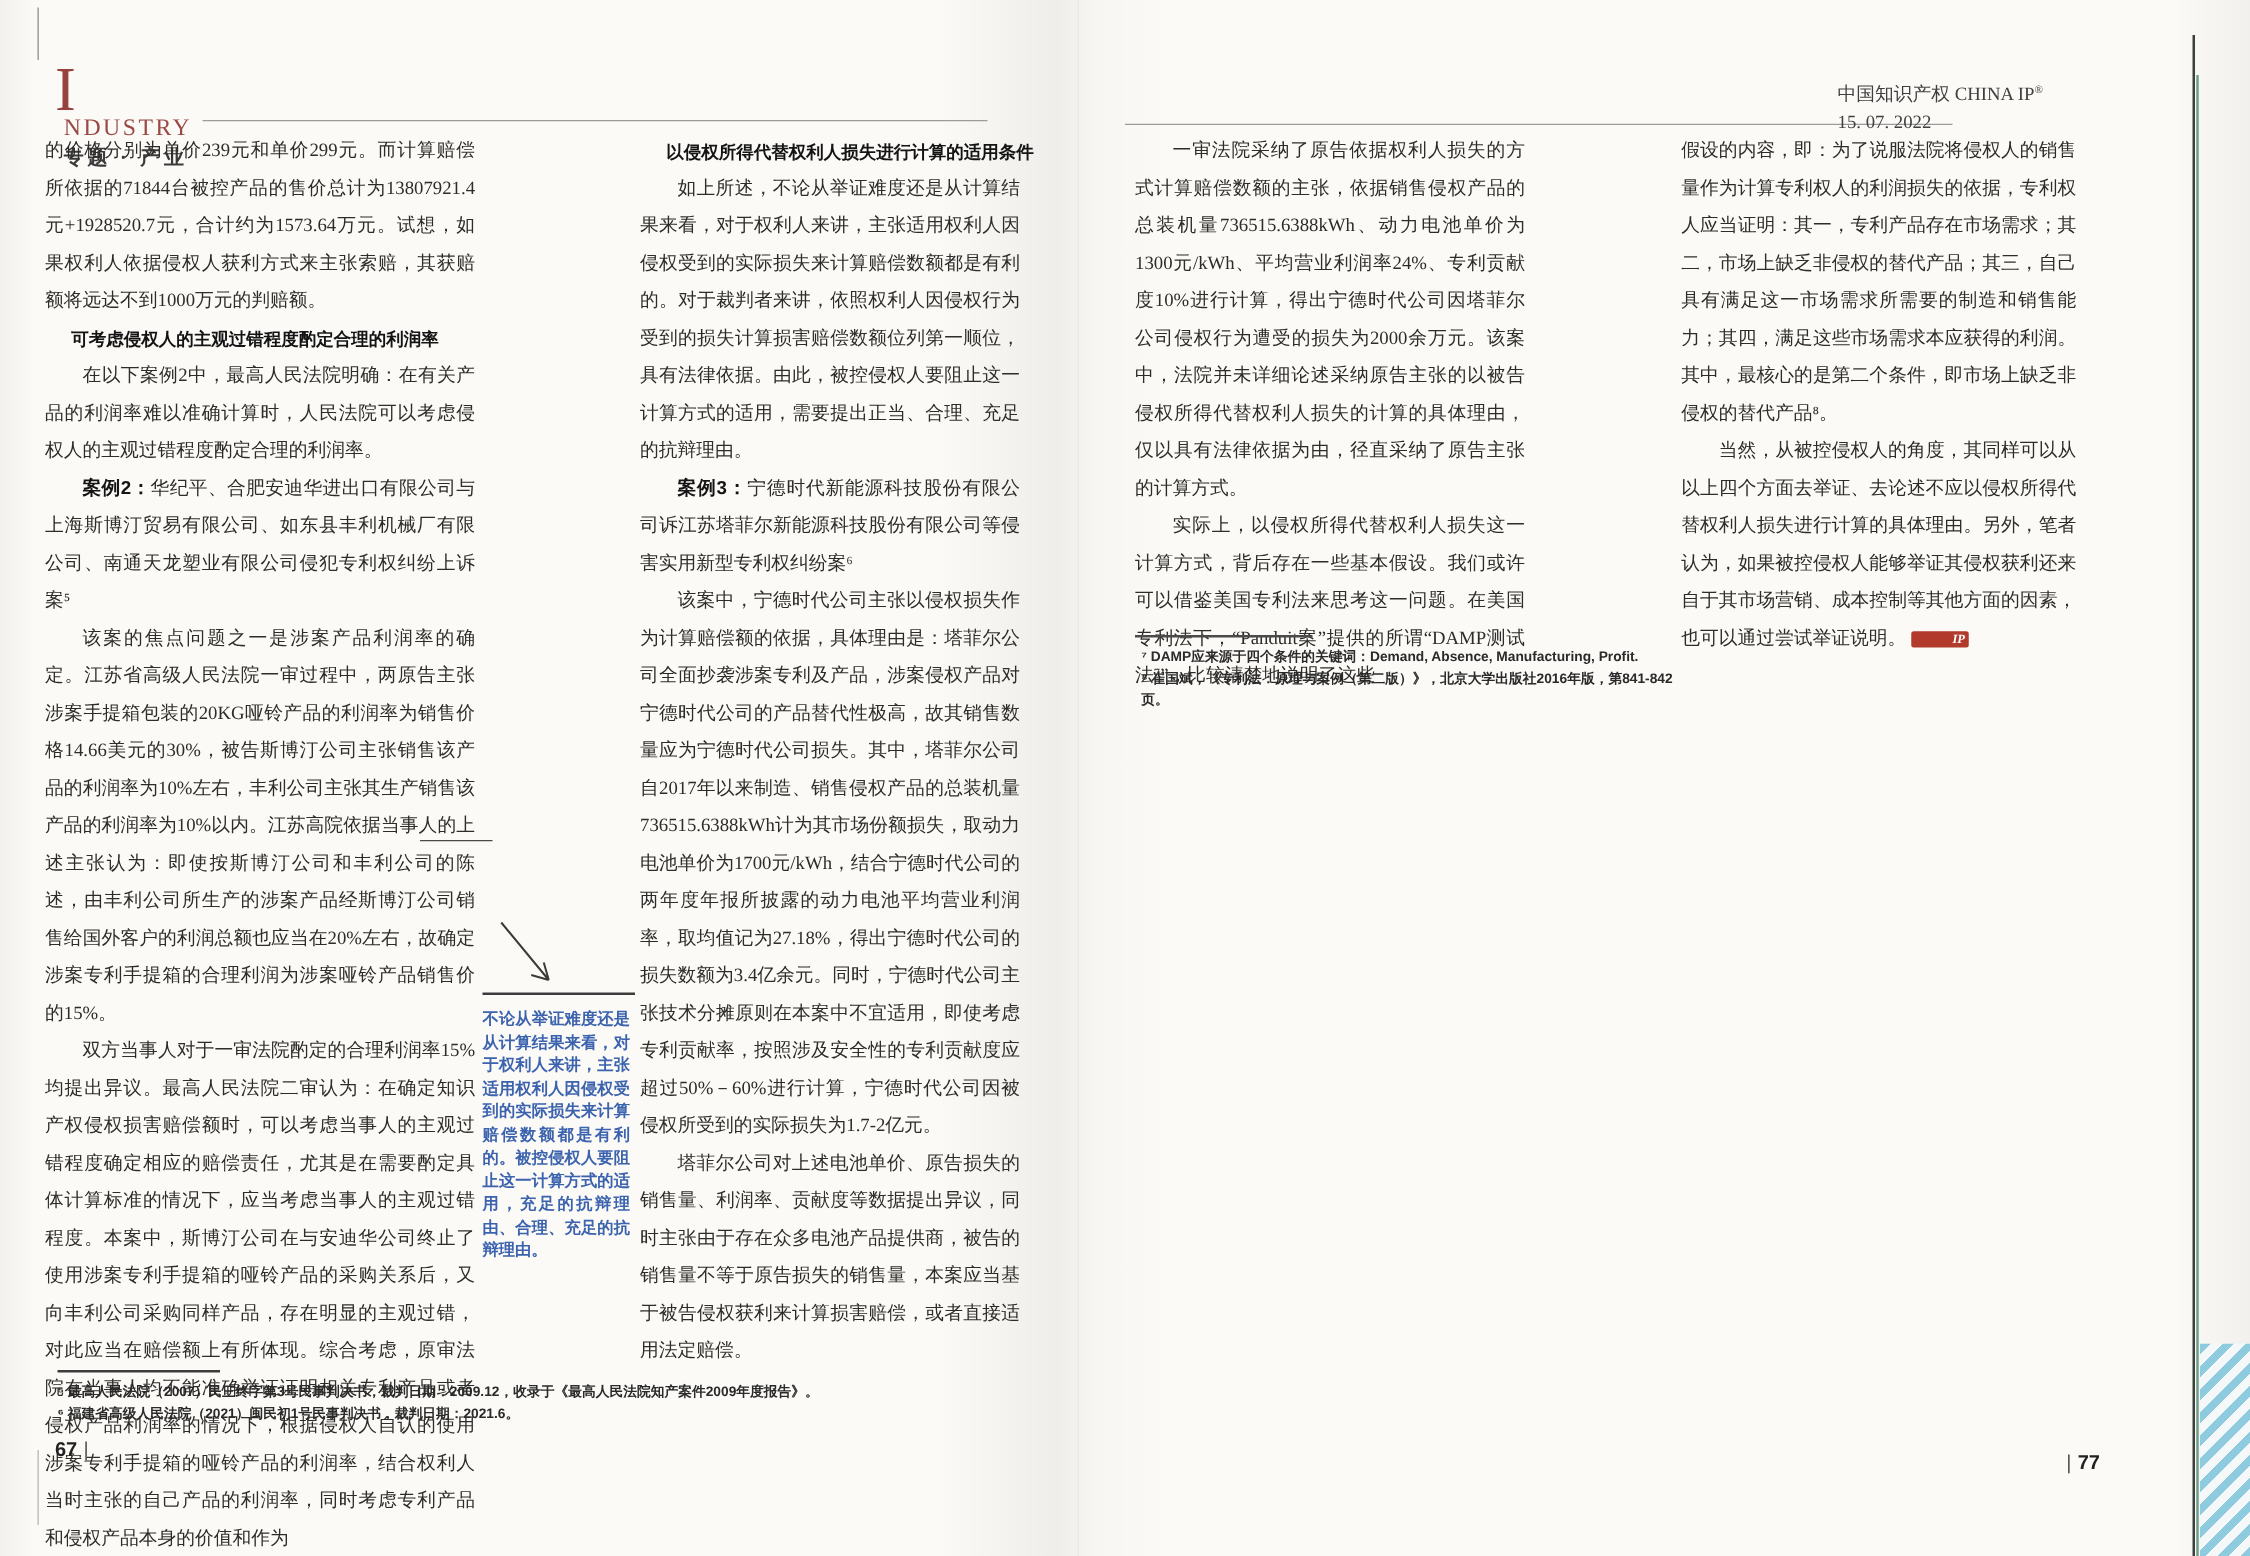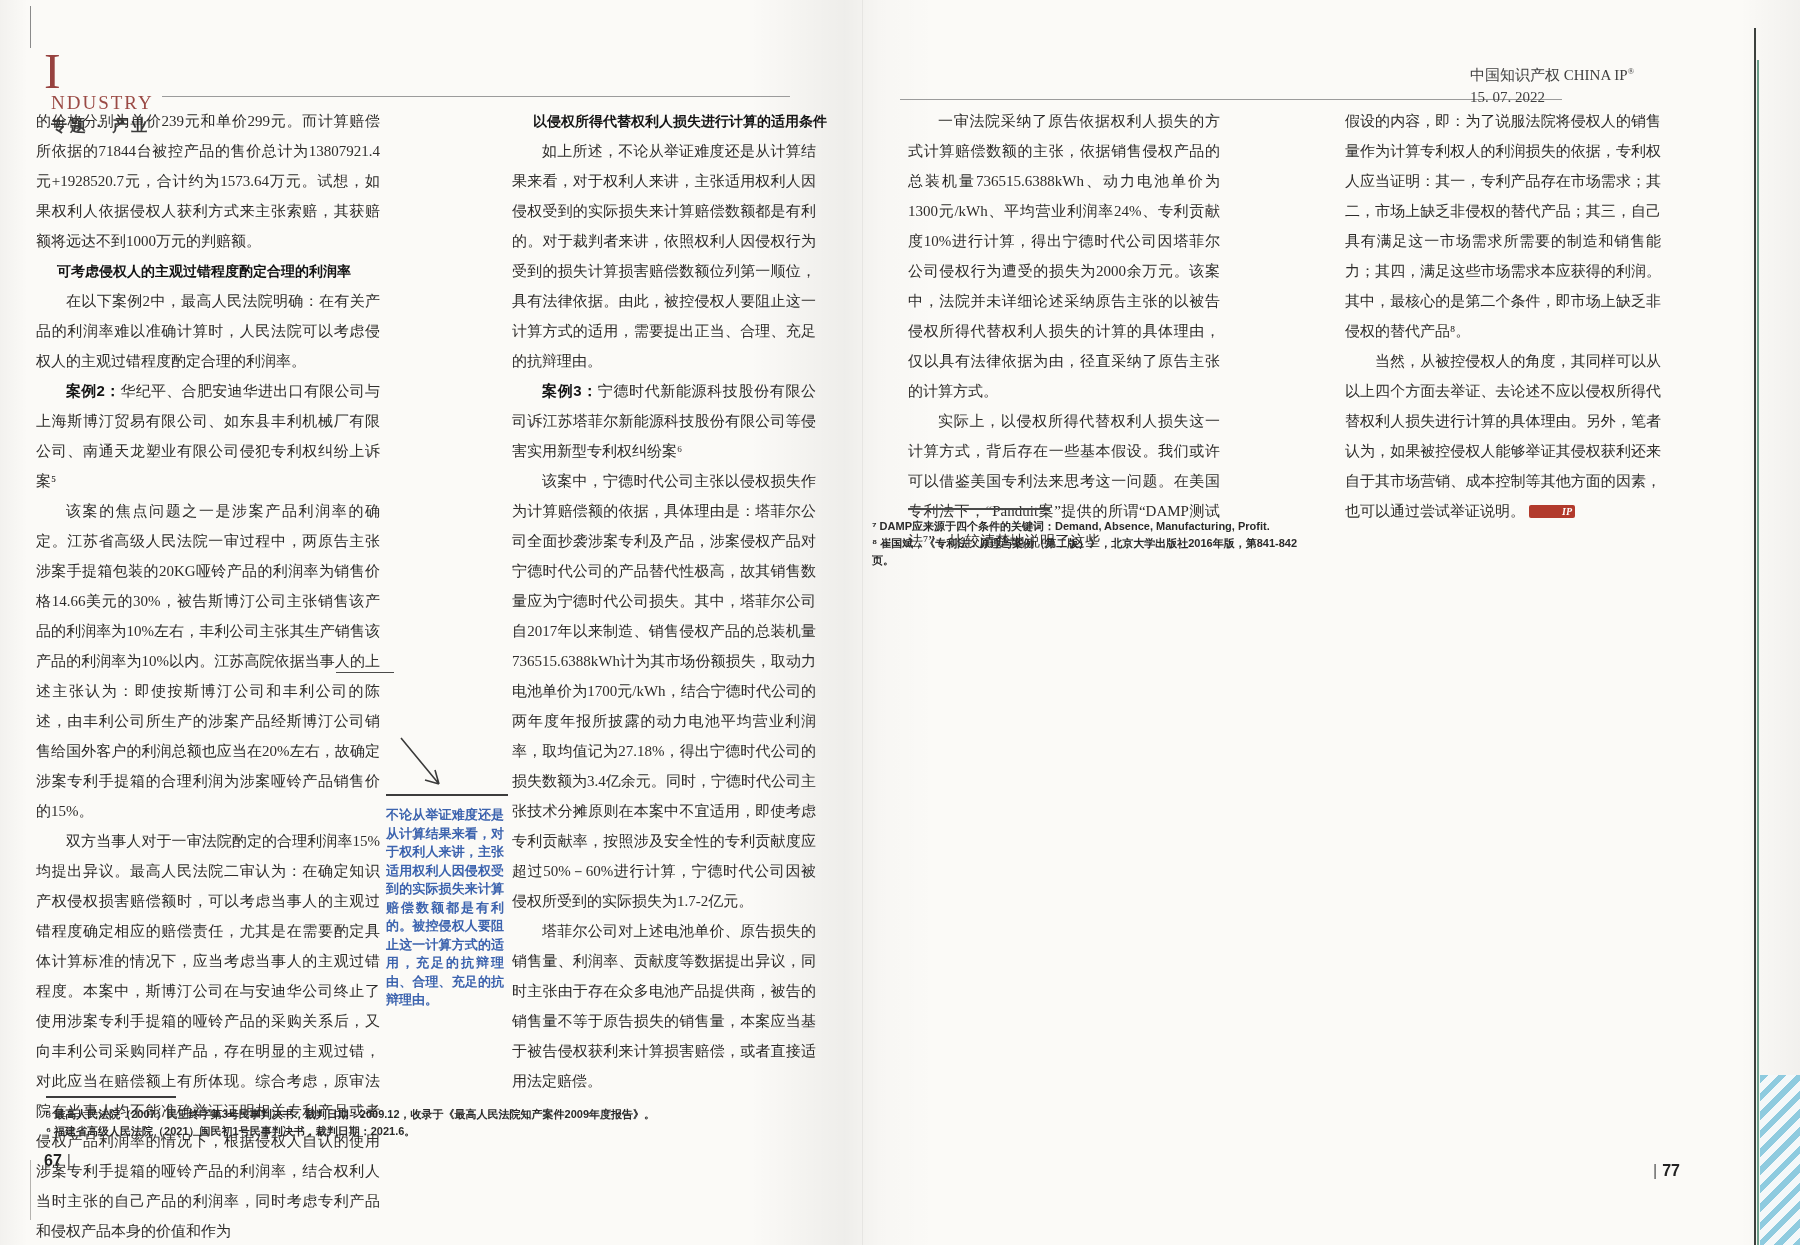--- a/index.html
+++ b/index.html
@@ -42,21 +42,21 @@
   .pq-decor2 { position:absolute; left:386px; top:794px; width:122px; height:2px; background:#3c3c3c; }
   .pullquote { position:absolute; left:386px; top:806px; width:118px;
                font-family:"Liberation Sans","DejaVu Sans",sans-serif; font-weight:bold;
                font-size:13px; line-height:18.5px; color:#3c63ae; text-align:justify; }
   
   .fn-rule-left  { position:absolute; left:46px;  top:1096px; width:130px; height:1.5px; background:#3c3c3c; }
   .fn-rule-right { position:absolute; left:908px; top:508px;  width:142px; height:2px;  background:#4a4a4a; }
   .footnotes { position:absolute; font-family:"Liberation Sans","DejaVu Sans",sans-serif;
                font-size:11px; font-weight:bold; color:#2a2a2a; line-height:17px; }
   .fn-left  { left:46px;  top:1106px; width:660px; }
-  .fn-right { left:872px; top:518px;  width:440px; }
+  .fn-right { left:913px; top:518px;  width:440px; }
   
   .pagenum { position:absolute; font-family:"Liberation Sans","DejaVu Sans",sans-serif;
              font-size:16px; font-weight:bold; color:#222; }
   .pn-left  { left:44px;  top:1152px; }
   .pn-right { left:1648px; top:1162px; }
   .pn-div { font-weight:normal; color:#555; padding:0 5px; }
   
   .endmark { display:inline-block; background:#b23a2c; color:#fff; font-family:"Liberation Serif",serif;
              font-style:italic; font-weight:bold; font-size:10px; line-height:13px; height:13px;
              padding:0 3px; border-radius:2px; vertical-align:1px; margin-left:4px; }

